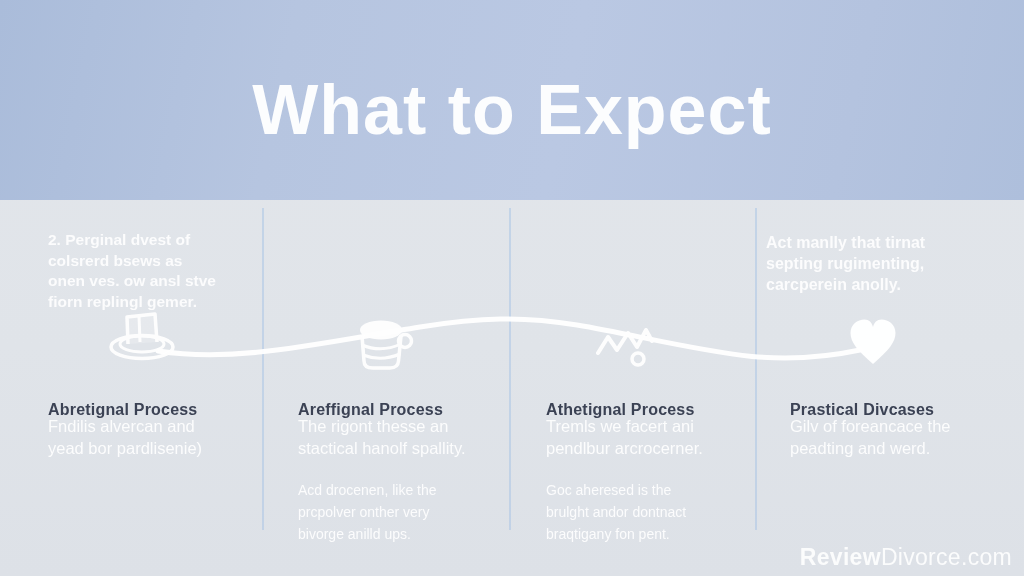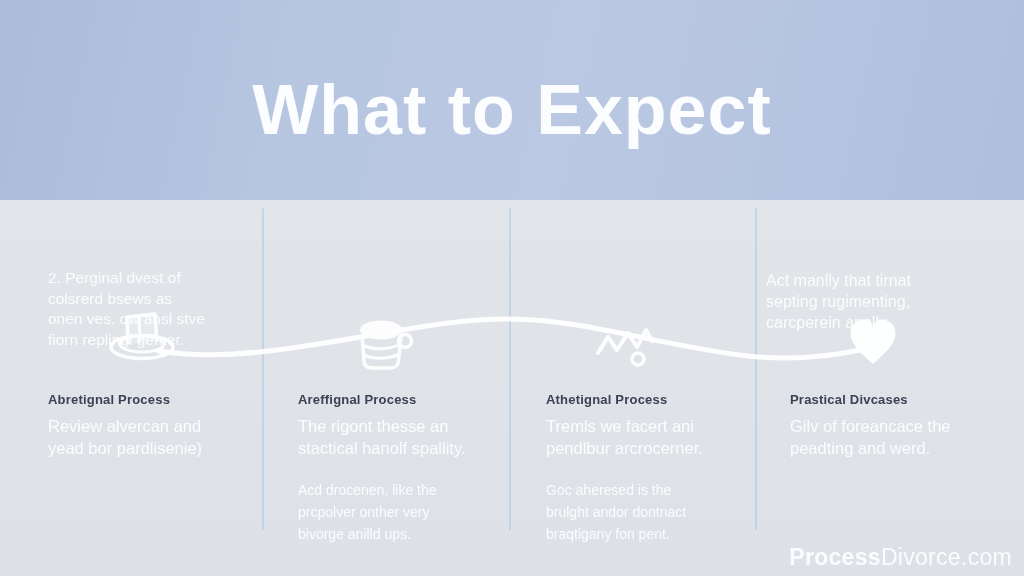--- a/index.html
+++ b/index.html
@@ -26,26 +26,26 @@
     position:absolute;top:208px;height:322px;width:2px;
     background:rgba(160,190,228,.45);
   }
   .d1{left:262px}.d2{left:509px}.d3{left:755px}
   
   .timeline{position:absolute;left:0;top:0;width:1024px;height:576px;pointer-events:none;}
   
   .txt{position:absolute;white-space:pre-line;}
   .note{
     width:215px;font-size:15.5px;line-height:20.5px;
-    color:rgba(255,255,255,.88);font-weight:400;margin-top:38px;
+    color:rgba(255,255,255,.88);font-weight:700;
   }
   .note.n1{left:48px;top:230px;}
   .note.n4{left:766px;top:232px;font-size:16px;line-height:21px;}
   .col-heading{
-    width:220px;font-size:13px;font-weight:700;color:#3b4254;letter-spacing:.2px;
+    width:220px;font-size:16px;font-weight:700;color:#3b4254;letter-spacing:.2px;margin-top:9px;
   }
   .h1{left:48px;top:392px}.h2{left:298px;top:392px}.h3{left:546px;top:392px}.h4{left:790px;top:392px}
   .sub{
     width:215px;font-size:16.5px;line-height:22px;color:rgba(255,255,255,.9);
   }
   .s1{left:48px;top:415px}.s2{left:298px;top:415px}.s3{left:546px;top:415px}.s4{left:790px;top:415px}
   .extra{
     width:215px;font-size:14px;line-height:22px;color:rgba(255,255,255,.9);
   }
   .e2{left:298px;top:479px}.e3{left:546px;top:479px}
@@ -97,21 +97,21 @@
     <g opacity="0.97">
       <path d="M873 364 C 857 350, 850.5 342, 850.5 333 C 850.5 324.5, 857.5 319.5, 864.5 319.5 C 869 319.5, 872 322.5, 873 327 C 874 322.5, 877 319.5, 881.5 319.5 C 888.5 319.5, 895.5 324.5, 895.5 333 C 895.5 342, 889 350, 873 364 Z" fill="#ffffff"></path>
     </g>
   </svg>
 
   <div class="txt note n1">2. Perginal dvest of
 colsrerd bsews as
 onen ves. ow ansl stve
 fiorn replingl gemer.</div>
   <div class="txt col-heading h1">Abretignal Process</div>
-  <div class="txt sub s1">Review alvercan and
+  <div class="txt sub s1">Fndilis alvercan and
 yead bor pardlisenie)</div>
 
   <div class="txt col-heading h2">Areffignal Process</div>
   <div class="txt sub s2">The rigont thesse an
 stactical hanolf spallity.</div>
   <div class="txt extra e2">Acd drocenen, like the
 prcpolver onther very
 bivorge anilld ups.</div>
 
   <div class="txt col-heading h3">Athetignal Process</div>
@@ -122,16 +122,16 @@
 braqtigany fon pent.</div>
 
   <div class="txt note n4">Act manlly that tirnat
 septing rugimenting,
 carcperein anolly.</div>
   <div class="txt col-heading h4">Prastical Divcases</div>
   <div class="txt sub s4">Gilv of foreancace the
 peadting and werd.</div>
 
   <div class="brand">
-    <span class="b">Process</span><span class="r">Divorce.com</span>
+    <span class="b">Review</span><span class="r">Divorce.com</span>
   </div>
 
 </div>
 
 </body></html>

